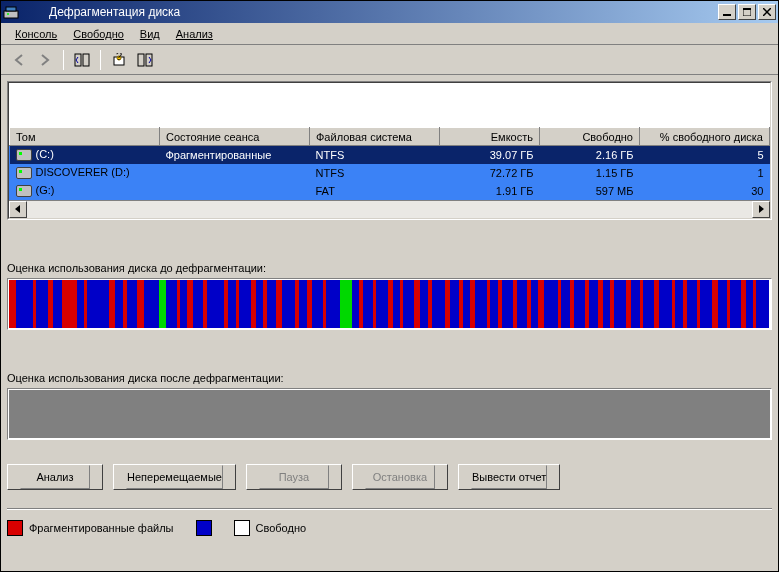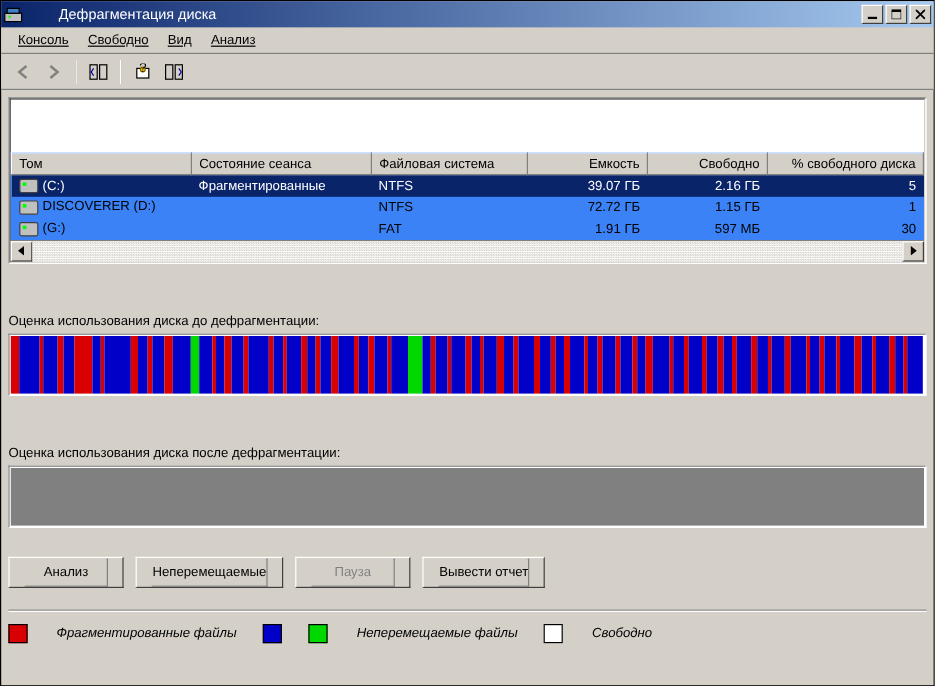--- a/index.html
+++ b/index.html
@@ -36,21 +36,21 @@
 .bar { height: 48px; display: flex; }
 .bar.empty { background: #808080; height: 48px; }
 .stripe { height: 100%; }
 .buttons { margin-top: 24px; display: flex; gap: 10px; }
 .btn { min-width: 96px; height: 26px; background: #d4d0c8; border: 1px solid #fff; border-right-color: #404040; border-bottom-color: #404040; cursor: pointer; display: flex; align-items: center; justify-content: center; padding: 0 12px; }
 .btn .inner { border: 1px solid #d4d0c8; border-right-color: #808080; border-bottom-color: #808080; width: 100%; height: 100%; display: flex; align-items: center; justify-content: center; }
 .btn.disabled { color: #808080; cursor: default; }
 .sep-h { height: 2px; margin: 18px 0 10px 0; border-top: 1px solid #808080; border-bottom: 1px solid #fff; }
 .legend { display: flex; align-items: center; gap: 8px; flex-wrap: wrap; }
 .legend .swatch { width: 16px; height: 16px; border: 1px solid #000; display: inline-block; }
-.legend .item { display: flex; align-items: center; gap: 24px; margin-right: 14px; font-style: italic; }
+.legend .item { display: flex; align-items: center; gap: 6px; margin-right: 14px; }
 svg { display: block; }
 </style>
 </head>
 <body>
 
 <div class="window">
   <div class="titlebar">
     <span class="ico">
       <svg width="16" height="16">
           <rect x="1" y="7" width="14" height="7" fill="#c0c0c0" stroke="#000"></rect>
@@ -298,38 +298,37 @@
     <div class="buttons">
       <div class="btn">
           <div class="inner">Анализ</div>
         </div>
       <div class="btn">
           <div class="inner">Неперемещаемые</div>
         </div>
       <div class="btn disabled">
           <div class="inner">Пауза</div>
         </div>
+      <div class="btn disabled">
+          <div class="inner">Остановка</div>
+        </div>
       <div class="btn">
           <div class="inner">Вывести отчет</div>
         </div>
     </div>
 
     <div class="sep-h"></div>
 
     <div class="legend">
       <div class="item">
           <span class="swatch" style="background:#d80000"></span>
           <span>Фрагментированные файлы</span>
         </div>
       <div class="item">
           <span class="swatch" style="background:#0000c8"></span>
         </div>
       <div class="item">
-          <span class="swatch" style="background:#00d800"></span>
-          <span>Неперемещаемые файлы</span>
-        </div>
-      <div class="item">
           <span class="swatch" style="background:#ffffff"></span>
           <span>Свободно</span>
         </div>
     </div>
   </div>
 </div>
 
 </body></html>

